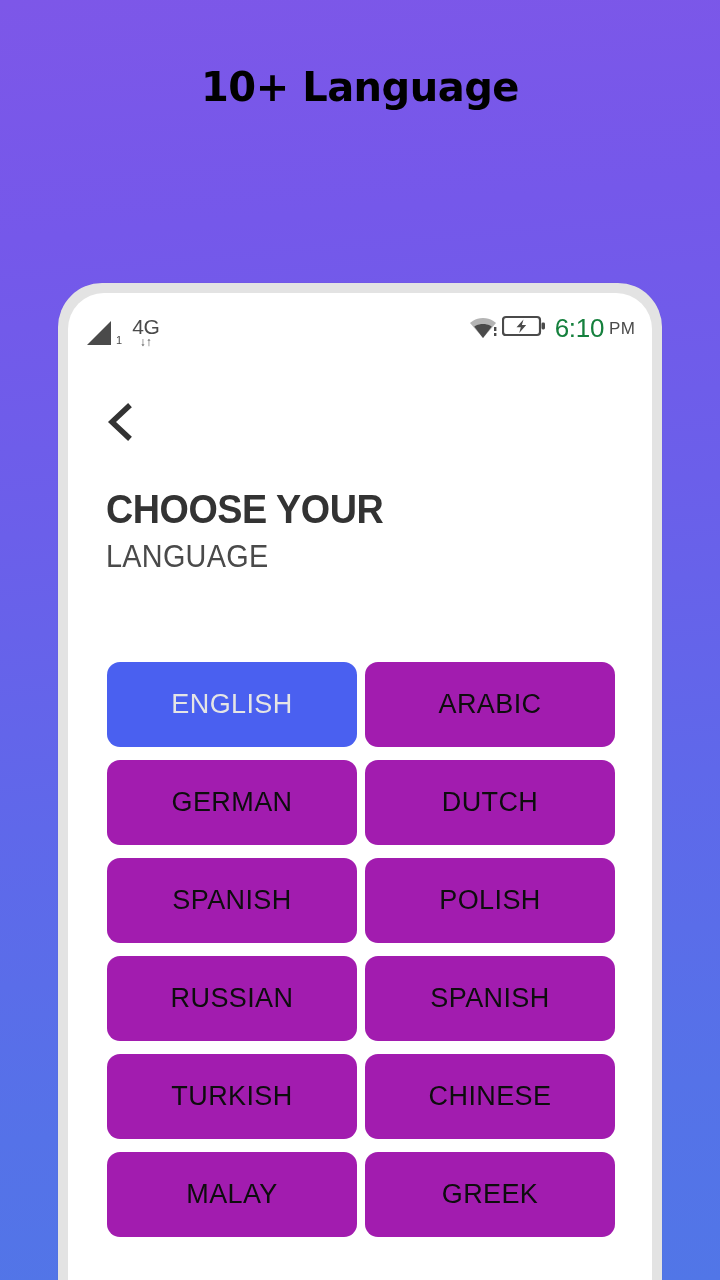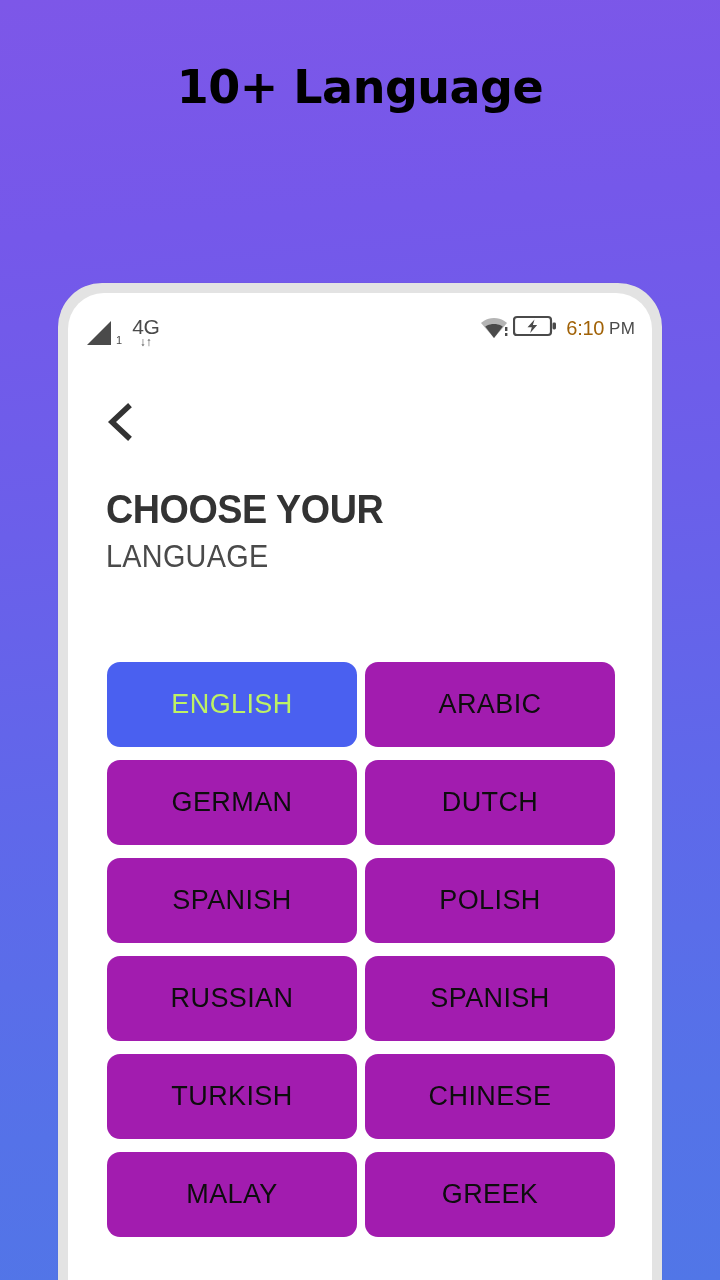--- a/index.html
+++ b/index.html
@@ -19,21 +19,21 @@
   
   #promo {
     position: absolute;
     left: 0;
     top: 48px;
     width: 720px;
     text-align: center;
     color: #000000;
     font-family: "DejaVu Sans", sans-serif;
     font-weight: 700;
-    font-size: 46px;
+    font-size: 40px;
     line-height: 78px;
     letter-spacing: -0.5px;
   }
   #promo .line { display: block; }
 
   
   #phone-frame {
     position: absolute;
     left: 58px;
     top: 283px;
@@ -104,23 +104,23 @@
     position: absolute;
     right: 17px;
     top: 18px;
     display: flex;
     align-items: center;
     height: 34px;
   }
   .wifi-ico { margin-right: 4px; display: block; }
   .batt-ico { margin-right: 9px; display: block; }
   .clock-time {
-    font-size: 20px;
+    font-size: 26px;
     line-height: 26px;
-    color: #a16207;
+    color: #15803d;
     letter-spacing: -0.3px;
     text-align: right;
   }
   .clock-mer {
     font-size: 17px;
     line-height: 17px;
     color: #4a4a4a;
     margin-left: 5px;
     letter-spacing: 0.2px;
     text-align: center;
@@ -189,21 +189,21 @@
     justify-content: center;
     font-family: "Liberation Sans", sans-serif;
     font-size: 27px;
     letter-spacing: 0.4px;
     cursor: pointer;
     user-select: none;
     box-sizing: border-box;
   }
   .lang-btn.selected {
     background: #4a60f0;
-    color: #bef264;
+    color: #e5e5e5;
   }
 </style>
 </head>
 <body>
 
 <div id="screen">
 
   <div id="promo">
     <span class="line">10+ Language</span>
   </div>

